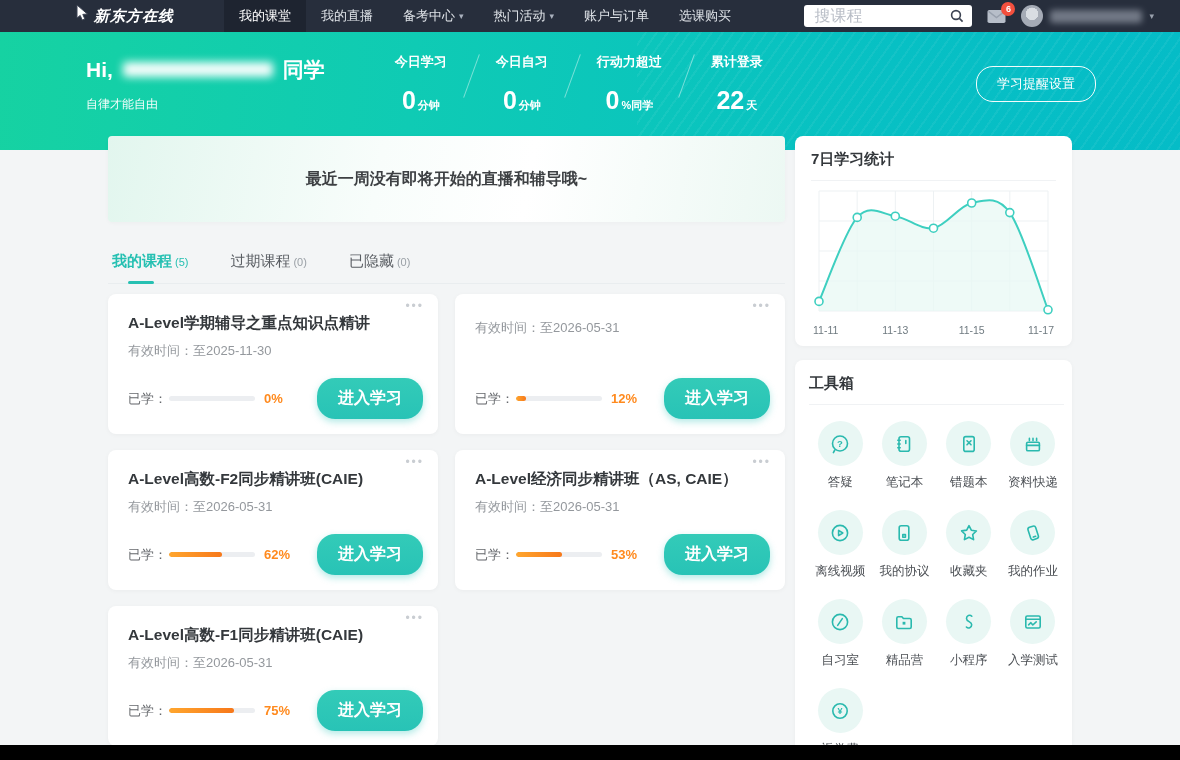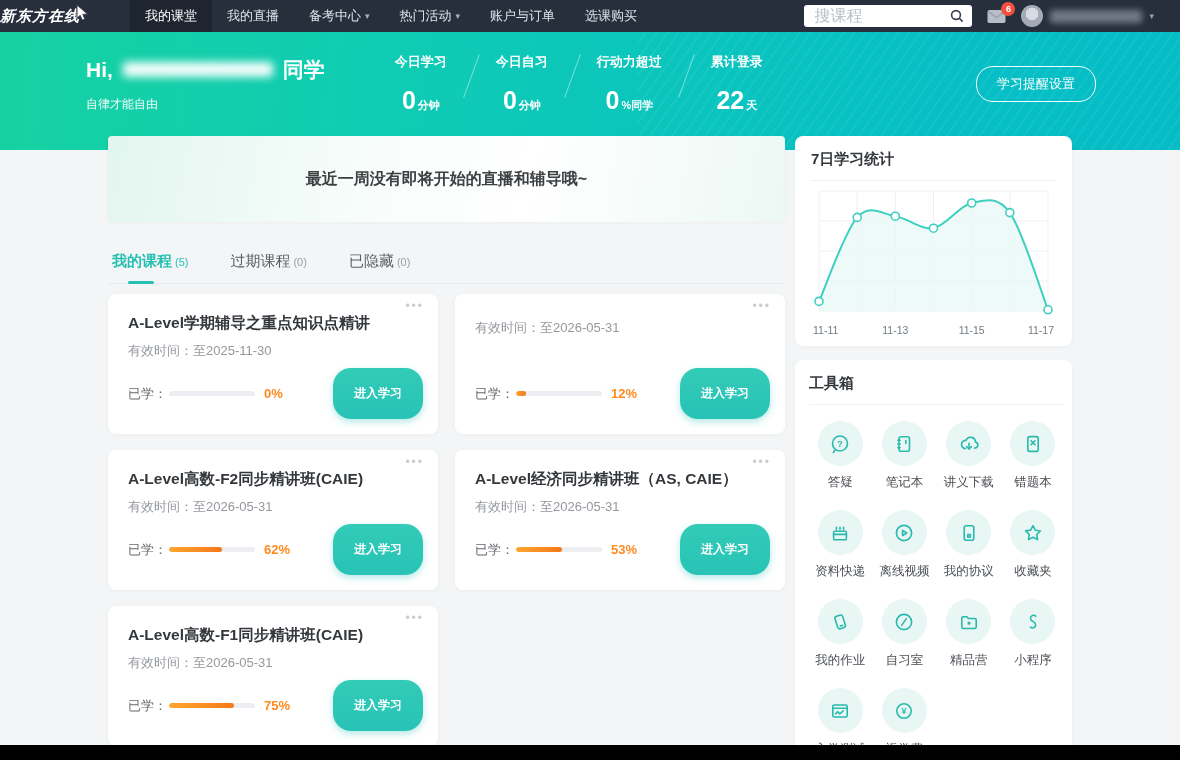--- a/index.html
+++ b/index.html
@@ -6,21 +6,21 @@
   html,body { margin:0; padding:0; }
   body {
     width:1180px; height:760px; overflow:hidden; position:relative;
     background:#f3f5f6;
     font-family:"Liberation Sans","DejaVu Sans",sans-serif;
   }
 
   
   .topnav { height:32px; background:#272e3c; display:flex; align-items:center; position:relative; z-index:6; }
   .cursor { position:absolute; left:76px; top:4px; z-index:9; }
-  .logo { color:#fff; font-weight:bold; font-style:italic; font-size:15px; letter-spacing:1px; white-space:nowrap; cursor:pointer; }
+  .logo { margin-left:94px; color:#fff; font-weight:bold; font-style:italic; font-size:15px; letter-spacing:1px; white-space:nowrap; cursor:pointer; }
   .nav-items { display:flex; margin-left:50px; height:32px; }
   .nav-item { padding:0 15px; height:32px; display:flex; align-items:center; gap:4px; font-size:13px; color:#dfe3e8; cursor:pointer; white-space:nowrap; }
   .nav-item.active { background:#1e2430; color:#fff; }
   .caret { font-size:9px; color:#aab1bd; }
   .nav-right { margin-left:auto; display:flex; align-items:center; gap:15px; margin-right:26px; }
   .search-box { width:168px; height:22px; background:#fff; border-radius:3px; display:flex; align-items:center; padding:0 8px; }
   .search-box input { border:none; outline:none; flex:1; font-size:16px; color:#4c1d95; background:transparent; min-width:0; }
   .search-box input::placeholder { color:#b8bdc6; }
   .mail { position:relative; cursor:pointer; display:flex; }
   .badge { position:absolute; top:-7px; right:-9px; background:#f4503e; color:#fff; font-size:9px; min-width:14px; height:14px; border-radius:8px; display:flex; align-items:center; justify-content:center; padding:0 3px; font-weight:bold; }
@@ -67,21 +67,21 @@
   .card { position:relative; background:#fff; border-radius:8px; height:140px; padding:16px 20px; box-shadow:0 1px 5px rgba(0,0,0,.04); }
   .dots { position:absolute; top:5px; right:14px; color:#c9cdd2; font-size:12px; letter-spacing:2px; cursor:pointer; }
   .card-title { margin:3px 0 0; font-size:15.5px; color:#34383c; font-weight:bold; line-height:1.3; white-space:nowrap; overflow:hidden; }
   .card-valid { margin-top:9px; font-size:13px; color:#94989d; }
   .card-foot { position:absolute; left:20px; right:15px; bottom:15px; display:flex; align-items:center; }
   .prog-label { font-size:13px; color:#66696d; white-space:nowrap; }
   .track { width:86px; height:5px; border-radius:3px; background:#eceef1; margin-left:2px; overflow:hidden; }
   .fill { height:100%; border-radius:3px; background:linear-gradient(90deg,#ffa62e,#f7781a); }
   .pct { margin-left:9px; font-size:13px; font-weight:bold; color:#ff8a1e; min-width:28px; }
   .enter-btn { margin-left:auto; background:linear-gradient(180deg,#33cbb8,#28c3b6); color:#fff; border:none;
-    font-size:12px; font-weight:bold; padding:17px 21px; border-radius:18px; cursor:pointer;
+    font-size:16px; font-weight:bold; padding:10px 21px; border-radius:18px; cursor:pointer;
     box-shadow:0 3px 7px rgba(40,195,182,.35); font-family:inherit; white-space:nowrap; }
 
   .panel { background:#fff; border-radius:8px; box-shadow:0 1px 5px rgba(0,0,0,.04); }
   .stats-panel { padding:14px 16px 8px; height:210px; }
   .panel-title { font-size:15px; font-weight:bold; color:#33373b; padding-bottom:11px; border-bottom:1px solid #f0f2f4; }
   .chart-wrap { margin-top:4px; }
   .toolbox-panel { margin-top:14px; padding:14px 8px 10px 14px; height:402px; }
   .tools { margin-top:16px; display:grid; grid-template-columns:repeat(4,1fr); row-gap:19px; column-gap:2px; }
   .tool { text-align:center; cursor:pointer; }
   .tool-icon { width:45px; height:45px; border-radius:50%; background:#e9f7f4; margin:0 auto; display:flex; align-items:center; justify-content:center; }
@@ -310,30 +310,20 @@
                 <rect x="7" y="4.8" width="10.5" height="14.4" rx="2"></rect>
                 <path d="M5.8 8.3h2.4M5.8 12h2.4M5.8 15.7h2.4"></path>
                 <path d="M13.8 8.5v3"></path>
               </svg>
             </div>
             <div class="tool-label">笔记本</div>
           </div>
           <div class="tool">
             <div class="tool-icon">
               <svg viewBox="0 0 24 24">
-                <path d="M8.3 16.6a4.1 4.1 0 1 1 .6-8.2 5 5 0 0 1 9.6 1.6 3.1 3.1 0 0 1-.9 6.1"></path>
-                <path d="M12 11.2v5.6"></path>
-                <path d="m9.6 14.6 2.4 2.4 2.4-2.4"></path>
-              </svg>
-            </div>
-            <div class="tool-label">讲义下载</div>
-          </div>
-          <div class="tool">
-            <div class="tool-icon">
-              <svg viewBox="0 0 24 24">
                 <rect x="6.8" y="4.6" width="10.4" height="14.8" rx="2"></rect>
                 <path d="m10 8.8 4 4M14 8.8l-4 4"></path>
               </svg>
             </div>
             <div class="tool-label">错题本</div>
           </div>
           <div class="tool">
             <div class="tool-icon">
               <svg viewBox="0 0 24 24">
                 <rect x="5.6" y="10.2" width="12.8" height="8.6" rx="1.4"></rect>

